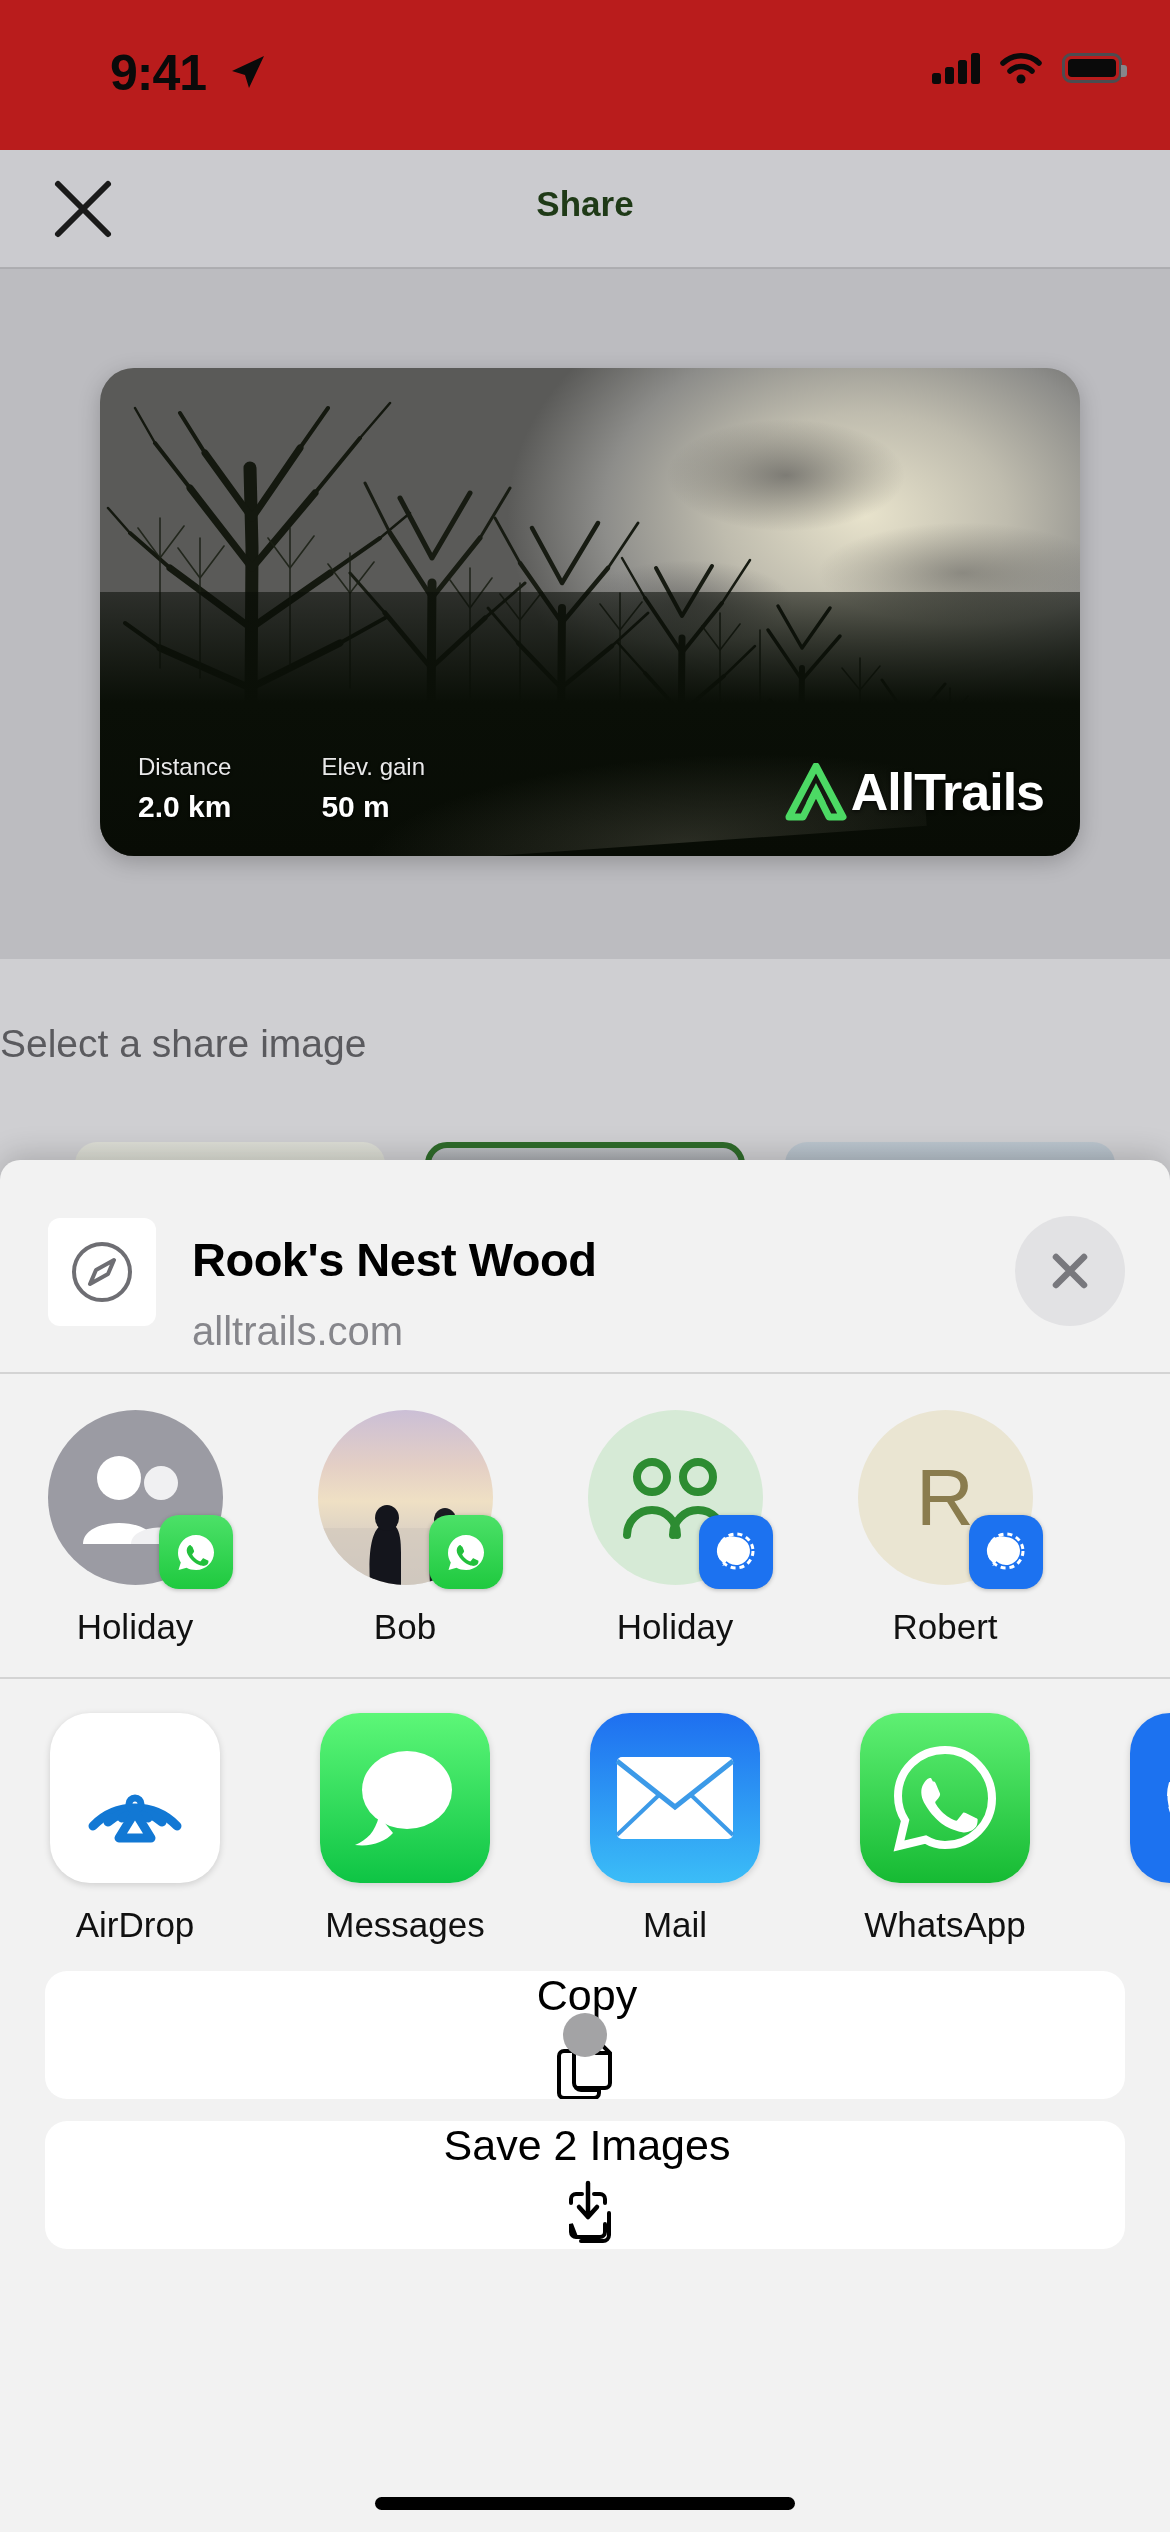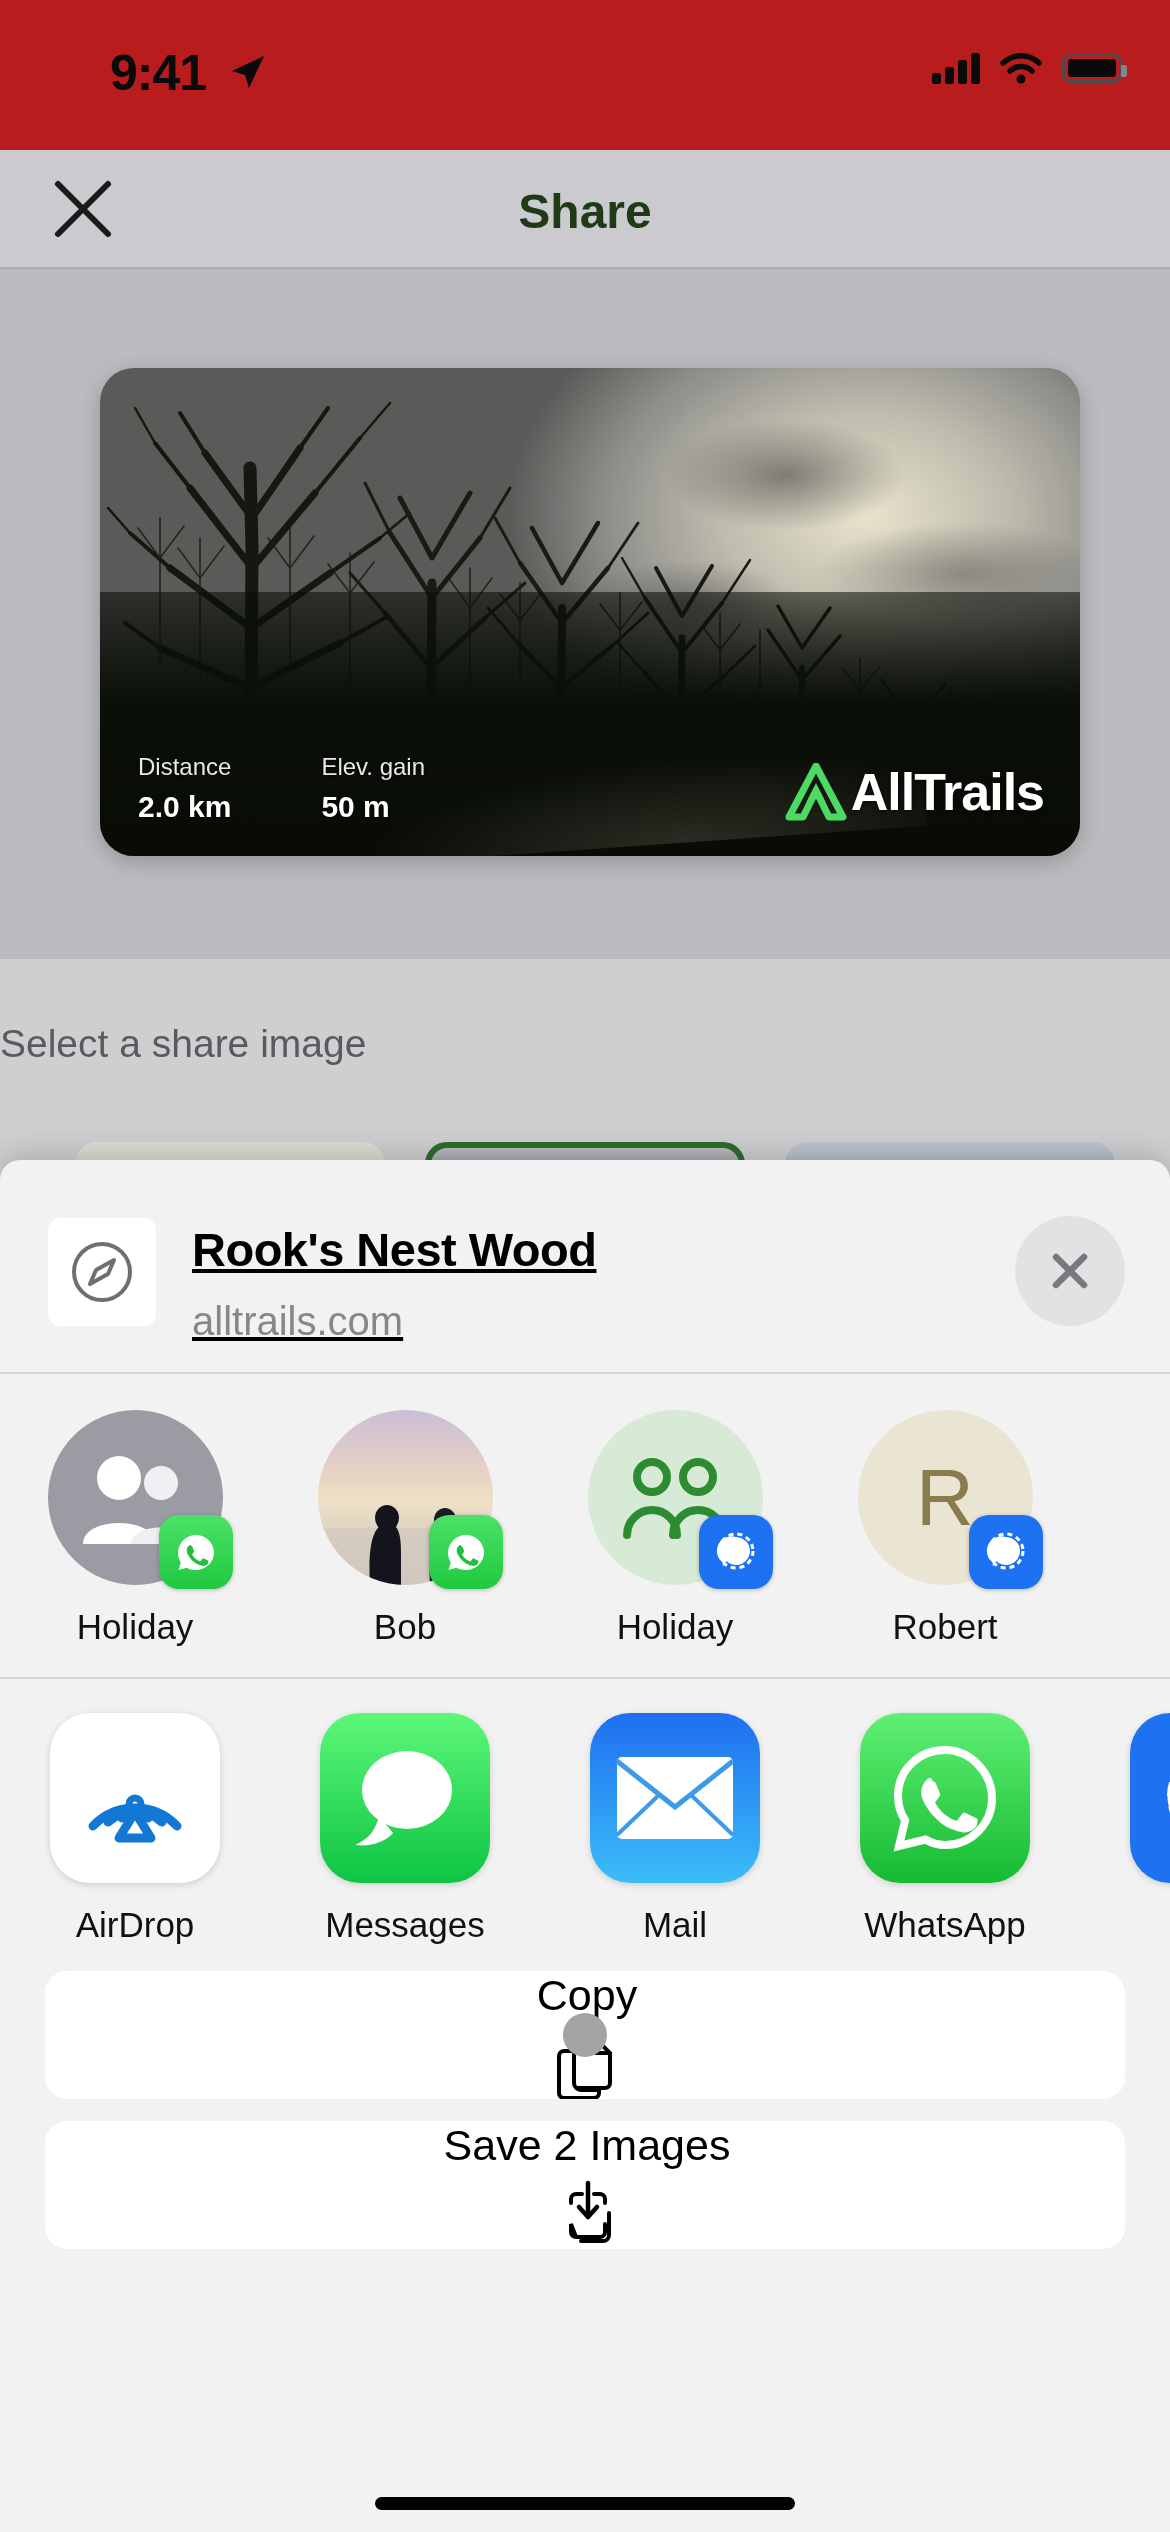--- a/index.html
+++ b/index.html
@@ -34,21 +34,21 @@
                background:#86868a; border-radius:0 3px 3px 0; }
 
   
   .navbar {
     position:absolute; top:150px; left:0; width:1170px; height:118px;
     background:#cbcbcf; z-index:5;
   }
   .nav-close { position:absolute; left:52px; top:28px; width:62px; height:62px; cursor:pointer; }
   .nav-title {
     position:absolute; left:0; top:34px; width:1170px; text-align:center;
-    font-size:48px; font-weight:bold; color:#1f3a17;
+    font-size:35px; font-weight:bold; color:#1f3a17;
   }
   .nav-sep { position:absolute; left:0; top:267px; width:1170px; height:2px;
              background:rgba(0,0,0,0.14); z-index:5; }
 
   
   .backdrop { position:absolute; top:269px; left:0; width:1170px; height:690px;
               background:#bcbcc0; }
   .bd-lower { position:absolute; top:959px; left:0; width:1170px; height:250px;
               background:#cfcfd2; }
 
@@ -113,21 +113,21 @@
     background:#f2f2f2; border-radius:20px 20px 0 0; z-index:10;
     box-shadow:0 -5px 30px rgba(0,0,0,0.18);
   }
 
   .sheet-header { position:relative; height:212px; }
   .sh-icon {
     position:absolute; left:48px; top:58px; width:108px; height:108px;
     background:#fff; border-radius:12px;
     display:flex; align-items:center; justify-content:center;
   }
-  .sh-text { position:absolute; left:192px; top:62px;text-decoration:underline; }
+  .sh-text { position:absolute; left:192px; top:72px; }
   .sh-title { font-size:47px; font-weight:bold; color:#000; letter-spacing:-0.5px; }
   .sh-sub { font-size:40px; color:#86868b; margin-top:22px; }
   .sh-close {
     position:absolute; right:45px; top:56px; width:110px; height:110px;
     border-radius:55px; background:#e2e2e4;
     display:flex; align-items:center; justify-content:center; cursor:pointer;
   }
 
   .divider { height:2px; background:rgba(0,0,0,0.12); }
 

